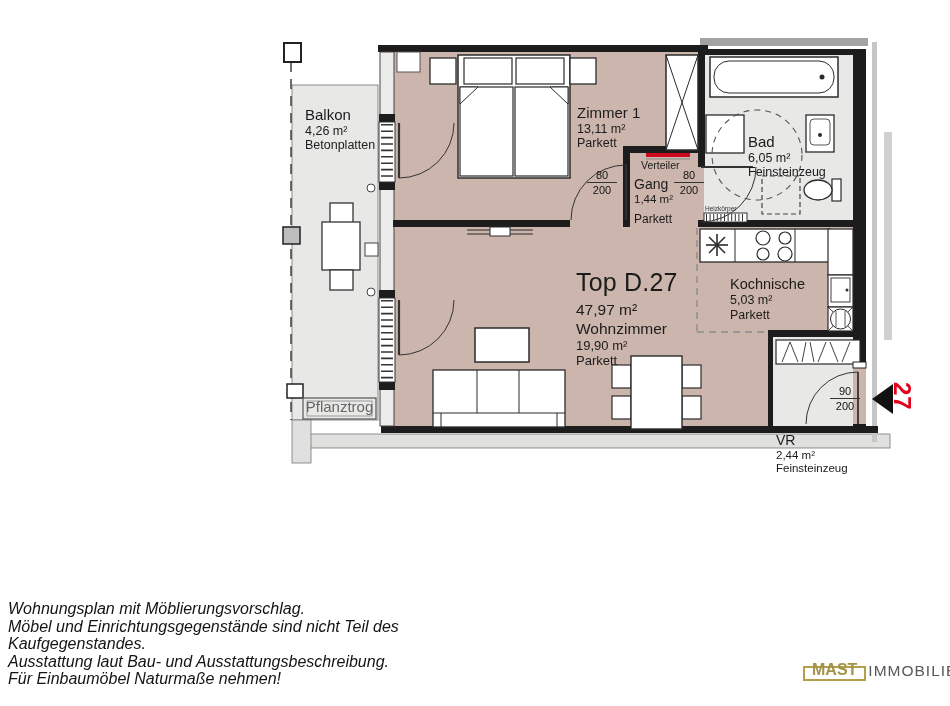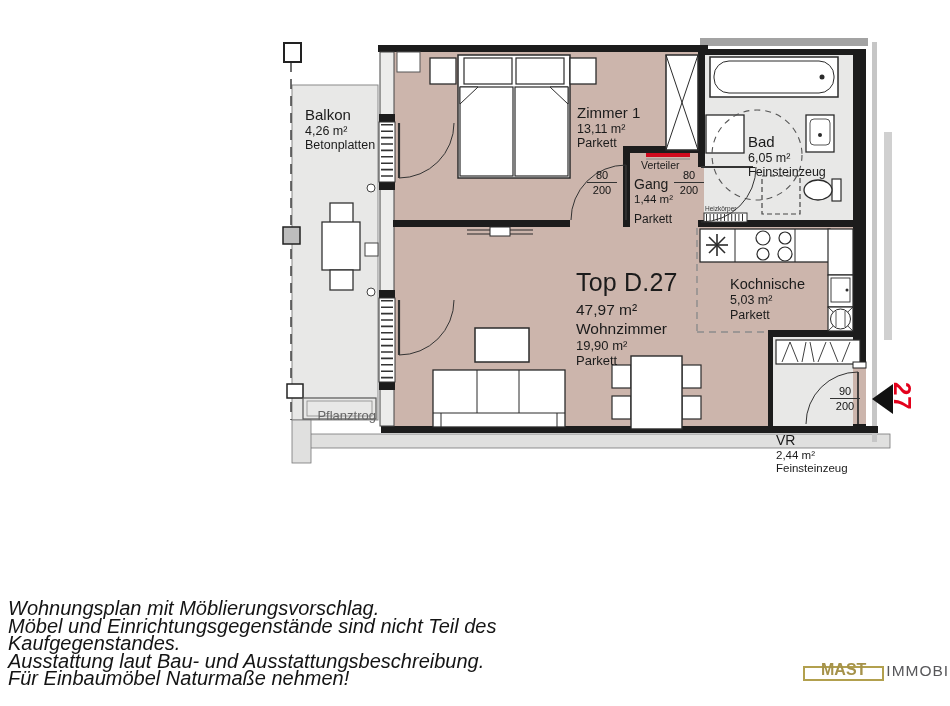--- a/index.html
+++ b/index.html
@@ -11,34 +11,34 @@
   .t1{font-size:15px;}
   .t2{font-size:12.5px;}
   .unit-title{font-size:25px;letter-spacing:.2px;}
   .unit-sub{font-size:15.5px;margin-top:3px;}
   .unit-small{font-size:13px;}
   .koch-t1{font-size:14.5px;}
   .vr-t1{font-size:14px;}
   .gang-t1{font-size:14px;}
   .tiny{font-size:10.5px;}
   .micro{font-size:6.5px;color:#333;}
-  .pflanz{position:absolute;left:303px;top:398px;width:73px;height:34px;
-          display:flex;align-items:center;justify-content:flex-end;
-          font-size:13px;color:#666;}
+  .pflanz{position:absolute;left:303px;top:398px;width:73px;height:17px;
+          display:flex;align-items:center;justify-content:center;
+          font-size:15px;color:#666;}
   .dim{position:absolute;width:36px;text-align:center;font-size:11px;color:#141414;line-height:1.1;}
   .dim .bar{display:block;width:30px;margin:1px auto;border-top:1.4px solid #333;height:0;}
   .num27{position:absolute;left:916px;top:382px;transform:rotate(90deg);
          transform-origin:left top;font-size:24px;font-weight:bold;color:#e3001b;
          letter-spacing:1px;}
-  .footer{position:absolute;left:8px;top:600px;font-size:20px;line-height:17.6px;
+  .footer{position:absolute;left:8px;top:600px;font-size:16px;line-height:17.6px;
           font-style:italic;color:#141414;}
   .logo{position:absolute;left:803px;top:662px;display:flex;align-items:flex-end;}
   .logo-box{box-sizing:border-box;height:15px;min-width:45px;border:2px solid #b2a04e;
             display:flex;align-items:flex-end;justify-content:center;
-            font-size:16px;font-weight:bold;color:#a5924a;padding:0 16px;}
+            font-size:16px;font-weight:bold;color:#a5924a;padding:0 7px;}
   .logo-rest{font-size:15.5px;letter-spacing:1px;color:#57575a;padding-left:2px;padding-bottom:1px;}
 </style>
 </head>
 <body>
 
 <div id="stage">
 
   <svg id="plan-svg" width="950" height="706" viewBox="0 0 950 706">
 
     <g>

